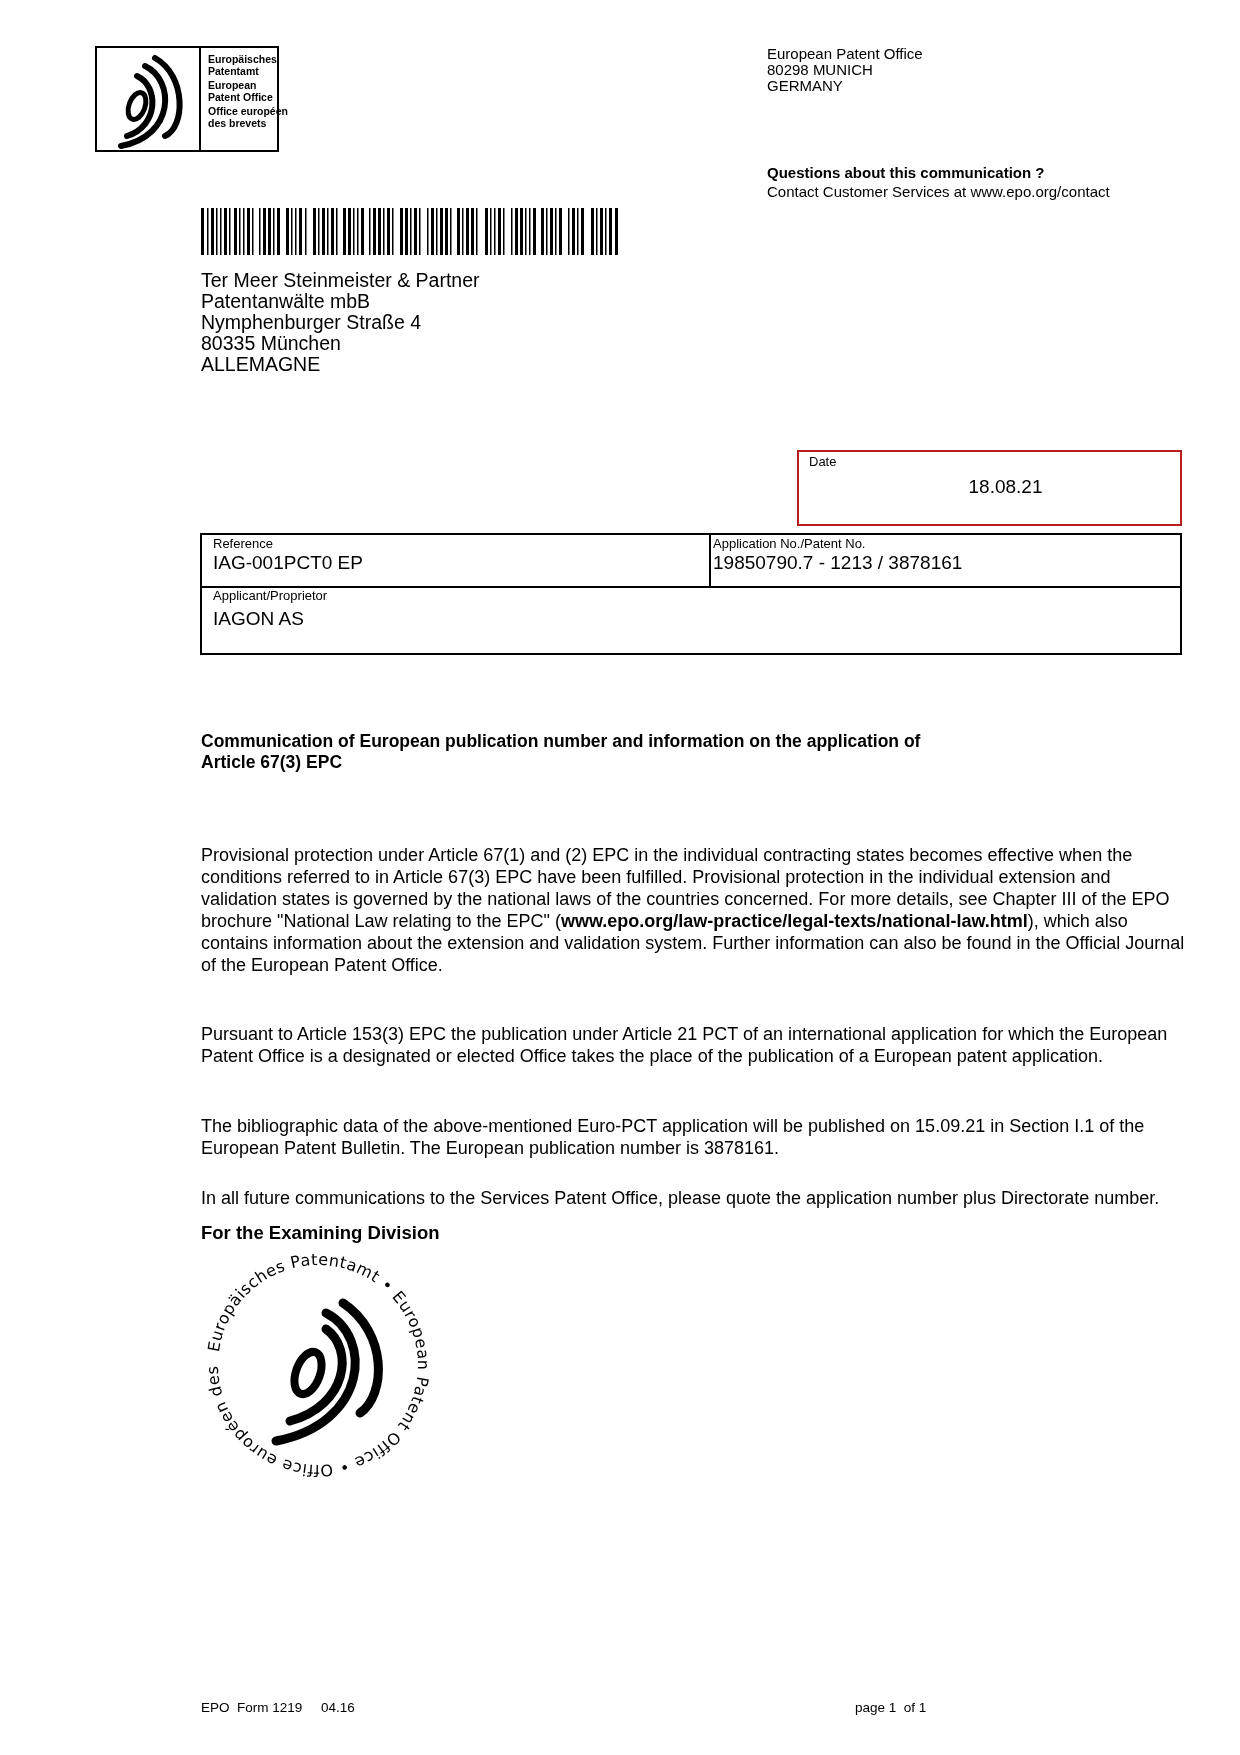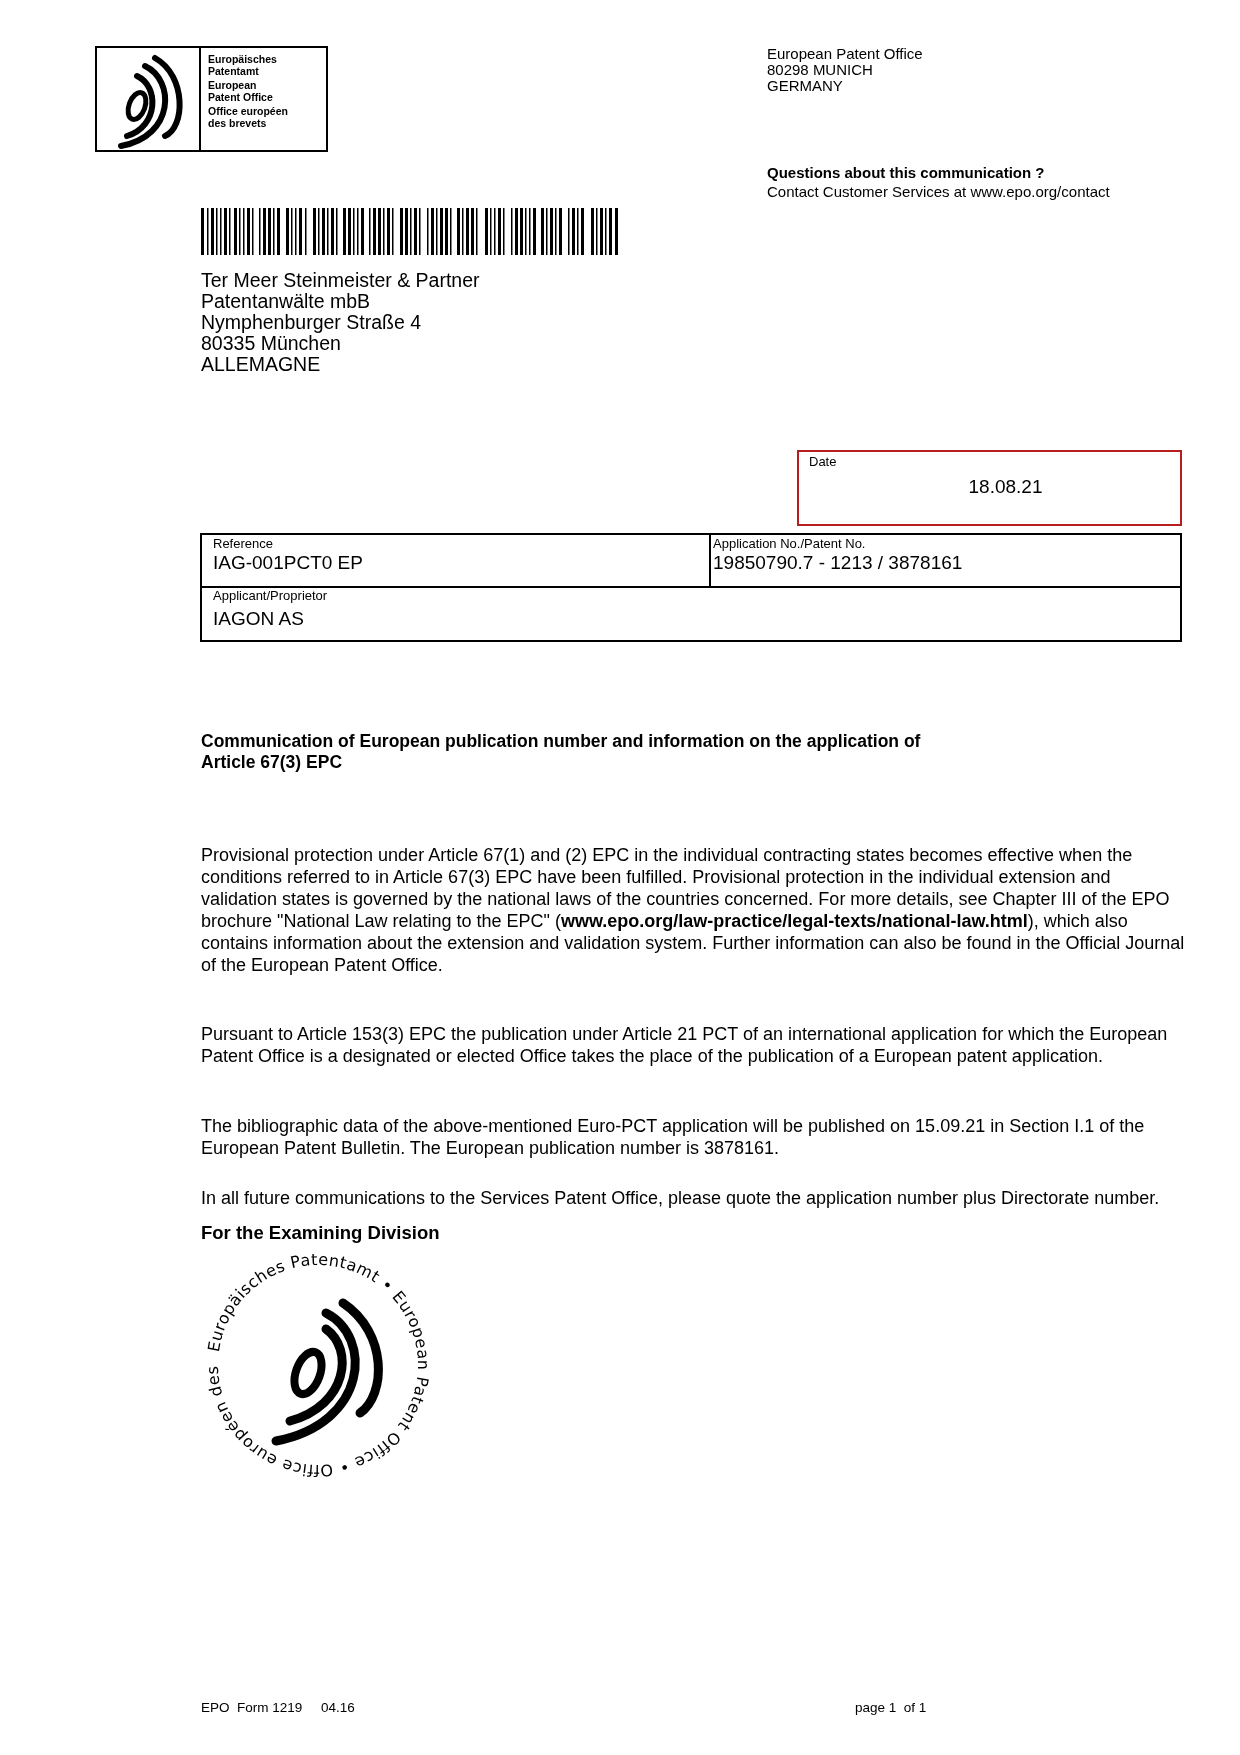--- a/index.html
+++ b/index.html
@@ -1,31 +1,31 @@
 <!DOCTYPE html>
 <html><head>
 <meta charset="utf-8">
 <style>
   html, body { margin:0; padding:0; background:#fff; }
   body { width:1240px; height:1755px; position:relative; font-family:"Liberation Sans", sans-serif; color:#000; overflow:hidden; }
   .abs { position:absolute; }
-  .logo-box { left:95px; top:46px; width:233px; height:106px; border:2px solid #000; box-sizing:border-box; }
+  .logo-box { left:95px; top:46px; width:184px; height:106px; border:2px solid #000; box-sizing:border-box; }
   .logo-divider { position:absolute; left:102px; top:0; bottom:0; border-left:2px solid #000; }
   .logo-text { position:absolute; left:111px; top:6px; font-size:10.5px; font-weight:bold; line-height:11.5px; }
   .logo-text div { white-space:nowrap; }
   .logo-text .gap { margin-top:3px; }
   .sender { left:767px; top:46px; font-size:15px; line-height:16px; }
   .questions { left:767px; top:163px; font-size:15px; line-height:19px; }
   .questions .q { font-weight:bold; }
   .barcode { left:201px; top:208px; width:420px; height:47px; }
   .address { left:201px; top:270px; font-size:19.5px; line-height:21px; }
   .datebox { left:797px; top:450px; width:385px; height:76px; border:2px solid #b91c1c; box-sizing:border-box; }
   .datebox .lbl { position:absolute; left:10px; top:2px; font-size:13px; }
   .datebox .val { position:absolute; left:0; right:0; top:24px; text-align:center; font-size:19px; padding-left:32px; }
-  .refbox { left:200px; top:533px; width:982px; height:109px; border:2px solid #000; box-sizing:border-box; }
+  .refbox { left:200px; top:533px; width:982px; height:122px; border:2px solid #000; box-sizing:border-box; }
   .refbox .hline { position:absolute; left:0; right:0; top:51px; border-top:2px solid #000; }
   .refbox .vline { position:absolute; left:507px; top:0; height:51px; border-left:2px solid #000; }
   .cell-lbl { position:absolute; font-size:13px; }
   .cell-val { position:absolute; font-size:19px; }
   .title { left:201px; top:731px; font-size:17.5px; font-weight:bold; line-height:21px; width:960px; }
   .para { position:absolute; left:201px; width:985px; font-size:18px; line-height:22px;margin-top:44px; }
   .sign { left:201px; top:1222px; font-size:18.5px; font-weight:bold; }
   .seal { left:198px; top:1245px; width:240px; height:240px; }
   .footer { top:1700px; font-size:13.5px; }
 </style>

